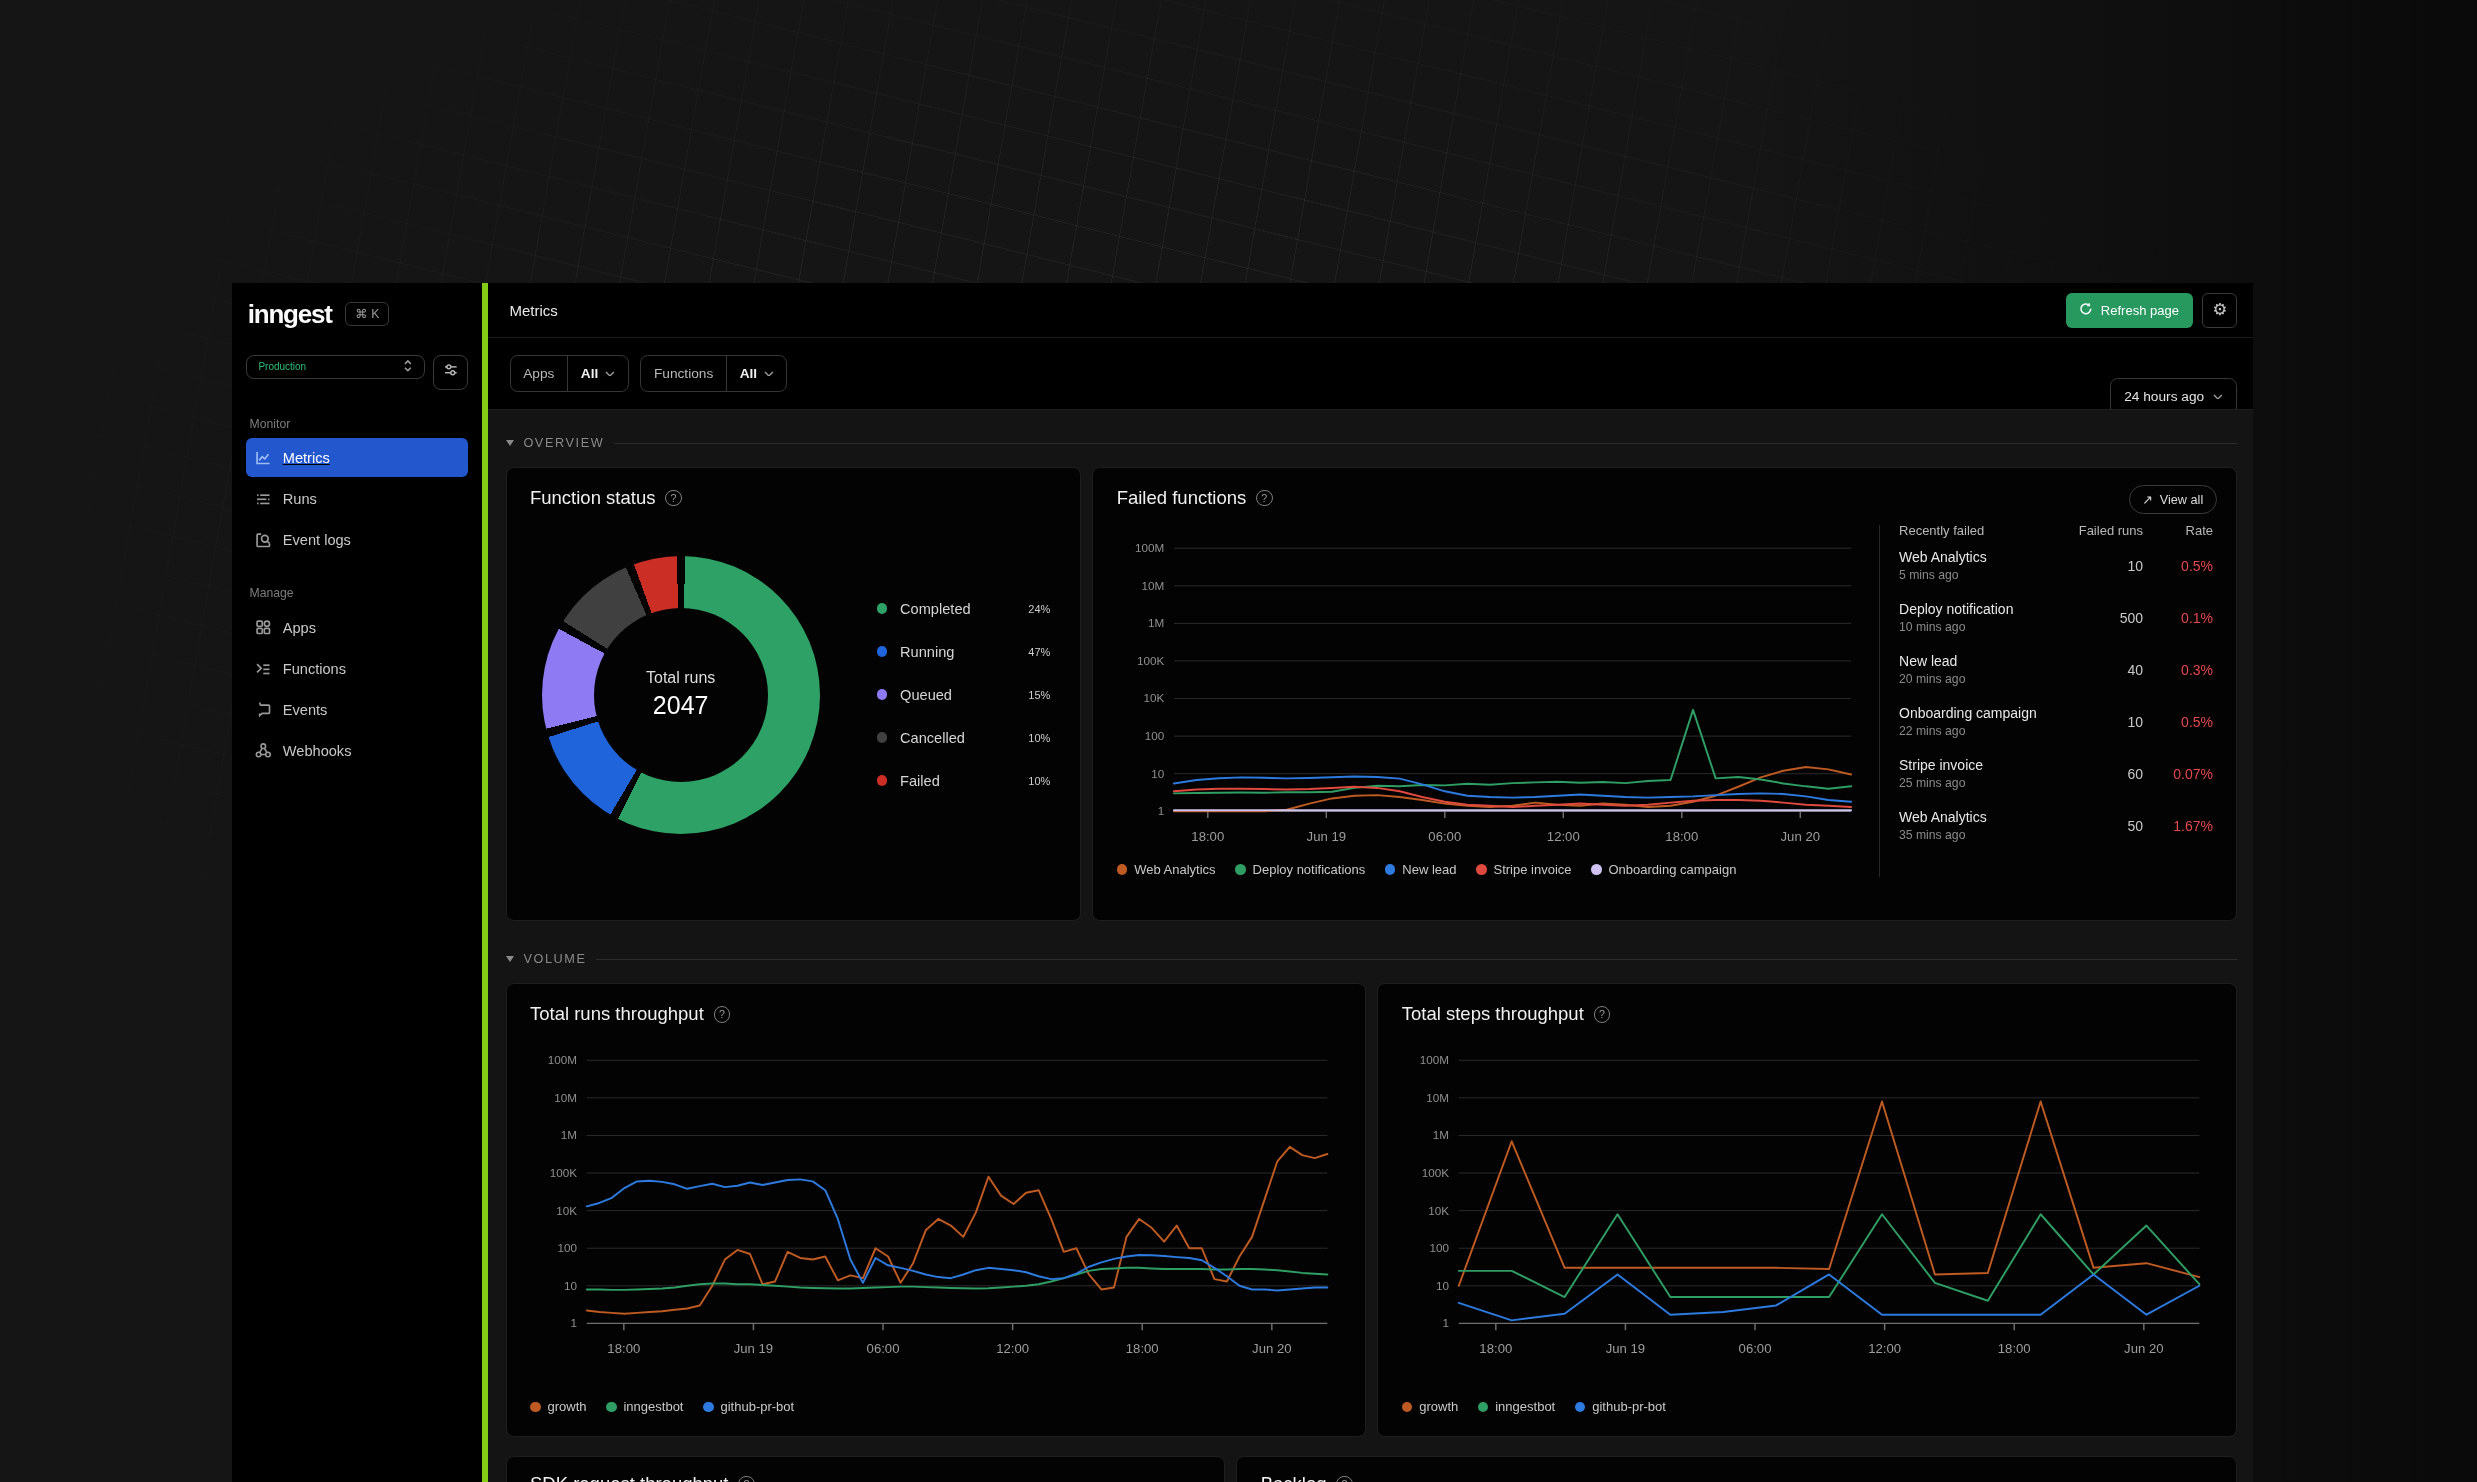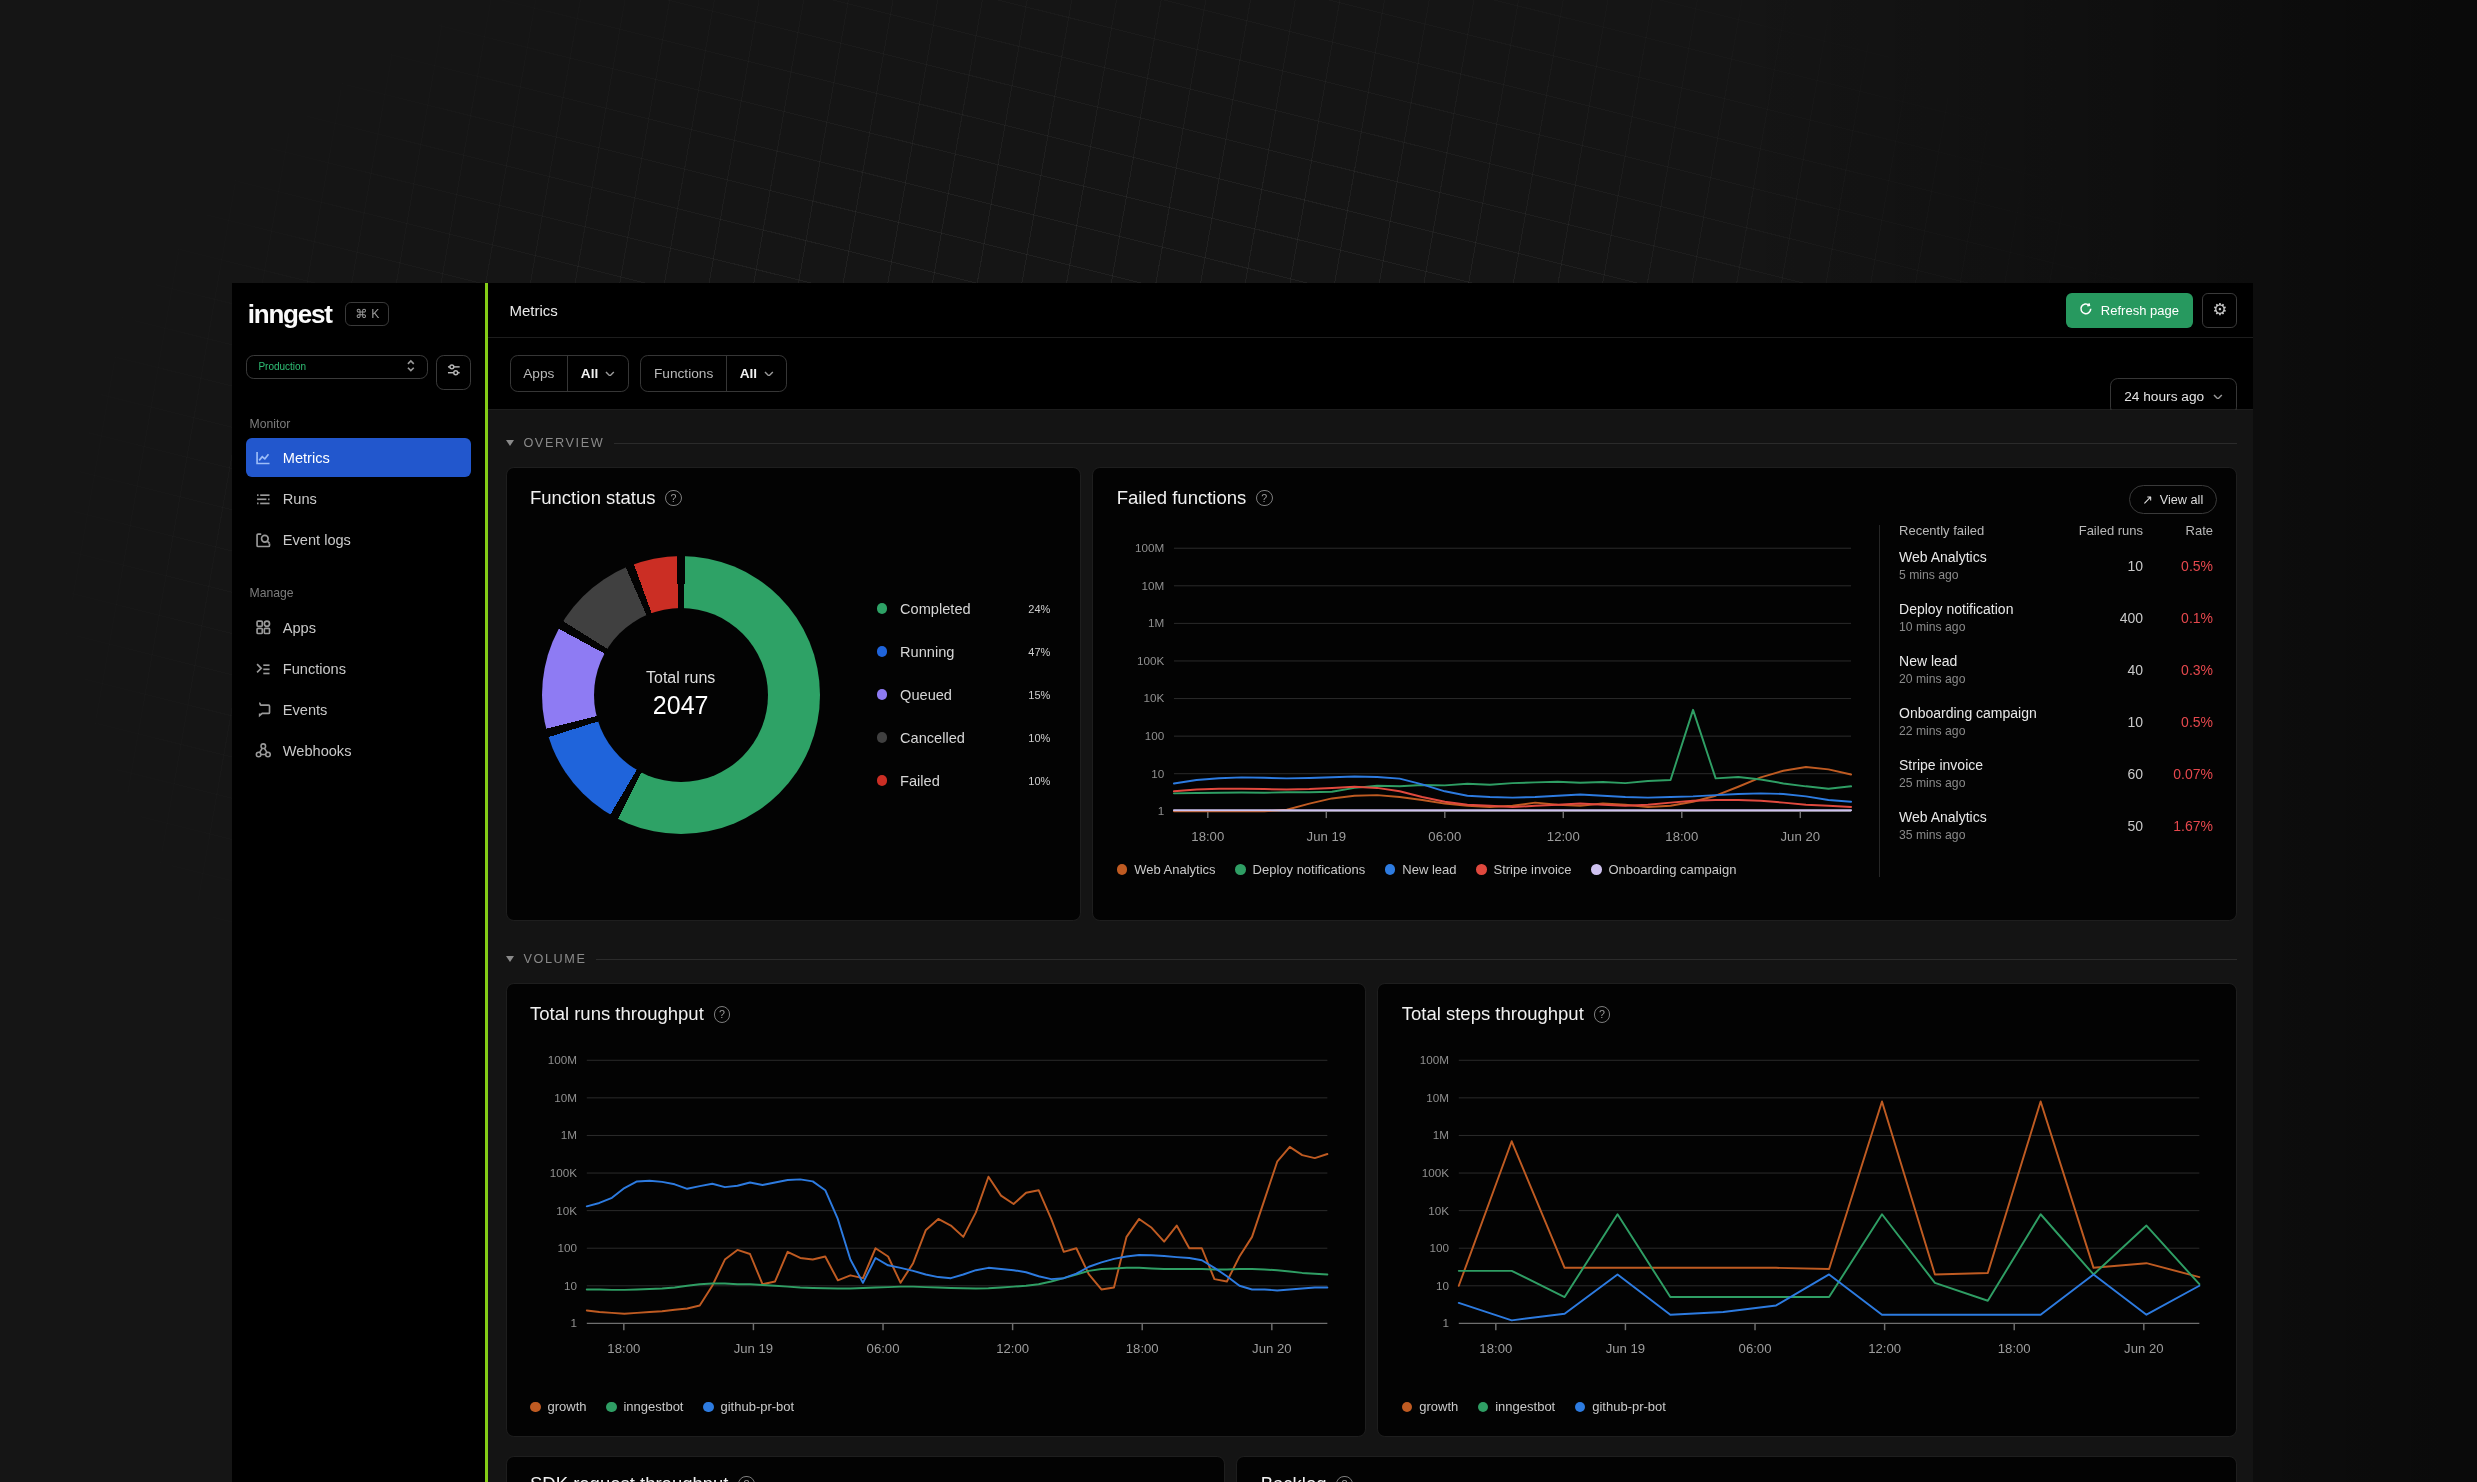--- a/index.html
+++ b/index.html
@@ -18,21 +18,21 @@
   .mesh2 { position:absolute; inset:0; pointer-events:none;
     background: linear-gradient(90deg, rgba(0,0,0,0) 70%, rgba(0,0,0,0.55) 100%);
   }
 
   .app {
     position:absolute; left:232px; top:283px; width:2021px; height:1200px;
     background:#000; display:flex; overflow:hidden;
   }
 
   
-  .sidebar { width:256px; min-width:256px; background:#000; border-right:3px solid #84cc16; padding:15.6px 13.7px; }
+  .sidebar { width:256px; min-width:256px; background:#000; border-right:6px solid #84cc16; padding:15.6px 13.7px;text-decoration:underline; }
   .logo-row { display:flex; align-items:center; gap:13.7px; padding-left:2px; }
   .logo { color:#fafafa; font-size:26px; font-weight:bold; letter-spacing:-1.2px; }
   .kbd-badge { display:inline-flex; align-items:center; gap:3.9px; border:1px solid #3a3a3a; border-radius:5.9px;
     color:#9a9a9a; font-size:12.2px; padding:3.9px 8.8px; }
   .env-row { display:flex; gap:8.8px; margin-top:25px; }
   .env-select { flex:1; height:24px; border:1px solid #3a3a3a; border-radius:7.8px; display:flex; align-items:center;
     padding:0 9.8px 0 11.7px; color:#2fbf75; font-size:10px; cursor:pointer; }
   .env-select .grow { flex:1; }
   .icon-btn-sq { width:35px; height:35px; border:1px solid #3a3a3a; border-radius:7.8px; display:flex; align-items:center; justify-content:center; cursor:pointer; }
   .nav-section-label { color:#7c7c7c; font-size:12.2px; margin:27px 0 7.8px 3.9px; }
@@ -411,21 +411,21 @@
                     <div class="ftime">5 mins ago</div>
                   </span>
                 <span class="c2 runs">10</span>
                 <span class="c3 rate" style="color: rgb(229, 72, 77);">0.5%</span>
               </div>
               <div class="ff-row">
                 <span class="c1">
                     <div class="fname">Deploy notification</div>
                     <div class="ftime">10 mins ago</div>
                   </span>
-                <span class="c2 runs">400</span>
+                <span class="c2 runs">500</span>
                 <span class="c3 rate" style="color: rgb(229, 72, 77);">0.1%</span>
               </div>
               <div class="ff-row">
                 <span class="c1">
                     <div class="fname">New lead</div>
                     <div class="ftime">20 mins ago</div>
                   </span>
                 <span class="c2 runs">40</span>
                 <span class="c3 rate" style="color: rgb(229, 72, 77);">0.3%</span>
               </div>

